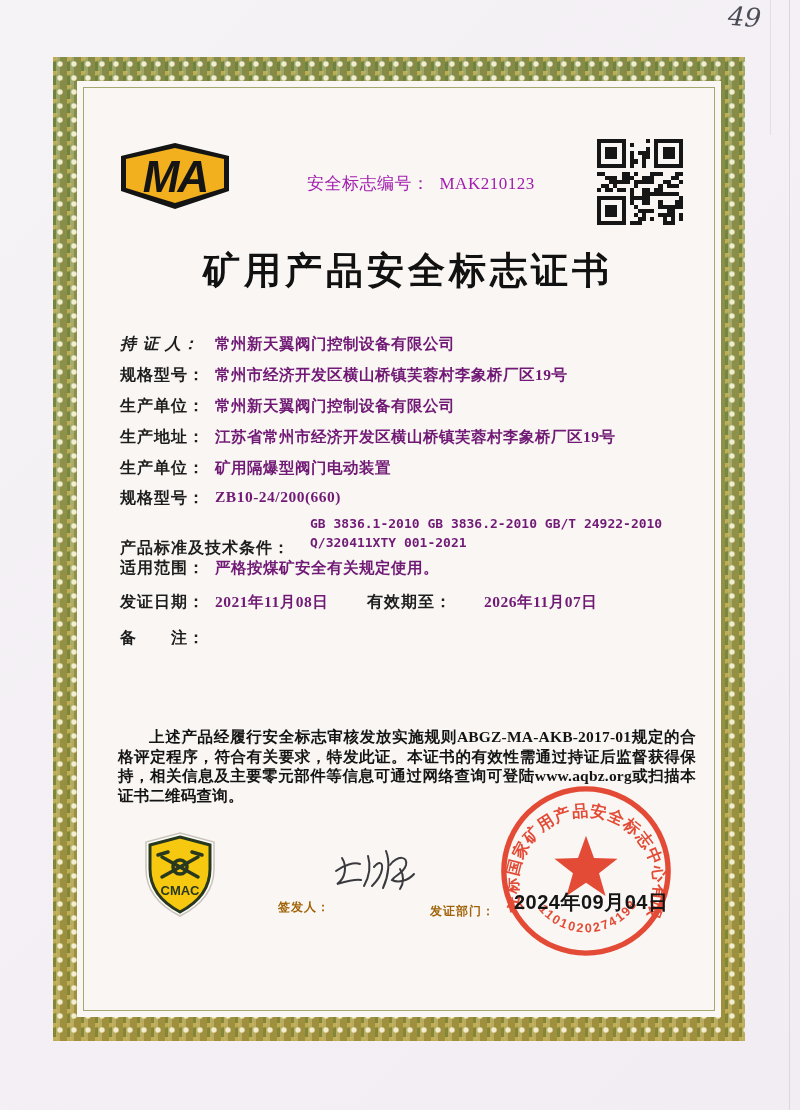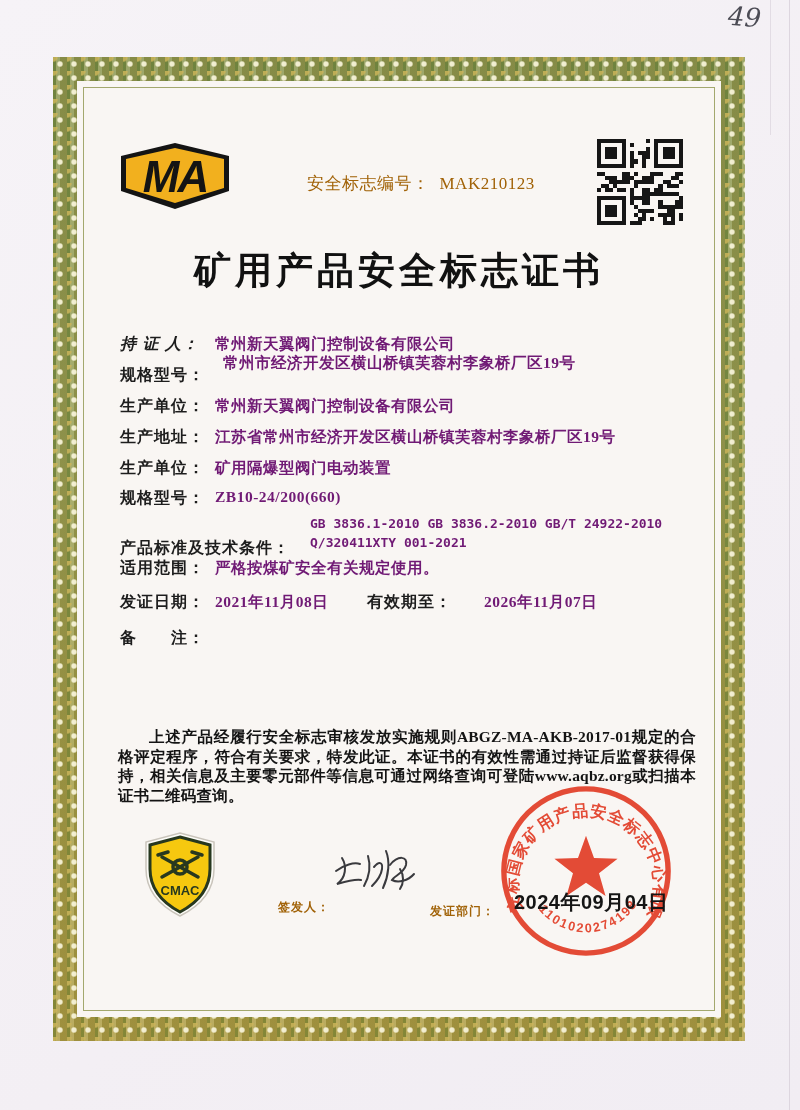--- a/index.html
+++ b/index.html
@@ -16,24 +16,24 @@
     background-image:
       radial-gradient(circle at 7px 7px, rgba(246,242,215,.95) 2px, rgba(246,242,215,0) 3.4px),
       radial-gradient(circle at 0px 0px, rgba(203,180,90,.85) 4px, rgba(203,180,90,0) 5.5px),
       repeating-linear-gradient(90deg, rgba(104,126,52,.55) 0 3px, rgba(226,222,166,.35) 3px 7px, rgba(150,142,66,.45) 7px 14px),
       linear-gradient(180deg,#78894a 0%,#879350 40%,#98913f 72%,#a6913a 100%);
     background-size:14px 14px,14px 14px,100% 100%,100% 100%;
   }
   .frame-paper{left:24px;top:24px;right:24px;bottom:24px;background:#f9f6f3;}
   .frame-line{left:6px;top:6px;right:6px;bottom:6px;border:1px solid #a3a express;border:1px solid #a3a86e;}
   
-  .certno{font-family:"Liberation Serif","DejaVu Serif",serif;font-size:17px;letter-spacing:.5px;color:#a16207;}
+  .certno{font-family:"Liberation Serif","DejaVu Serif",serif;font-size:17px;letter-spacing:.5px;color:#a21caf;}
   .certno b{font-weight:400;padding-left:10px;}
   .title{
-    left:53px;width:692px;top:246px;text-align:center;
+    left:62px;width:692px;top:246px;text-align:center;
     font-family:"Liberation Sans","DejaVu Sans",sans-serif;
     font-size:37px;font-weight:800;letter-spacing:4px;color:#111;
   }
   
   .flabel{
     left:120px;font-size:16px;font-weight:700;letter-spacing:1px;color:#1d1d1d;
     font-family:"Liberation Sans","DejaVu Sans",sans-serif;white-space:pre;
   }
   .fval{
     left:215px;font-size:15.5px;font-weight:700;color:#701a75;
@@ -221,21 +221,21 @@
     </g>
 </svg>
 
 <div class="abs title">矿用产品安全标志证书</div>
 
 <div>
   <div class="abs flabel" style="top:334px;font-style:italic;">持 证 人：</div>
   <div class="abs fval" style="top:334px;">常州新天翼阀门控制设备有限公司</div>
 
   <div class="abs flabel" style="top:365px;">规格型号：</div>
-  <div class="abs fval" style="top:353px;margin-left:8px;">常州市经济开发区横山桥镇芙蓉村李象桥厂区19号</div>
+  <div class="abs fval" style="top:365px;">常州市经济开发区横山桥镇芙蓉村李象桥厂区19号</div>
 
   <div class="abs flabel" style="top:396px;">生产单位：</div>
   <div class="abs fval" style="top:396px;">常州新天翼阀门控制设备有限公司</div>
 
   <div class="abs flabel" style="top:427px;">生产地址：</div>
   <div class="abs fval" style="top:427px;">江苏省常州市经济开发区横山桥镇芙蓉村李象桥厂区19号</div>
 
   <div class="abs flabel" style="top:458px;">生产单位：</div>
   <div class="abs fval" style="top:458px;">矿用隔爆型阀门电动装置</div>
 

